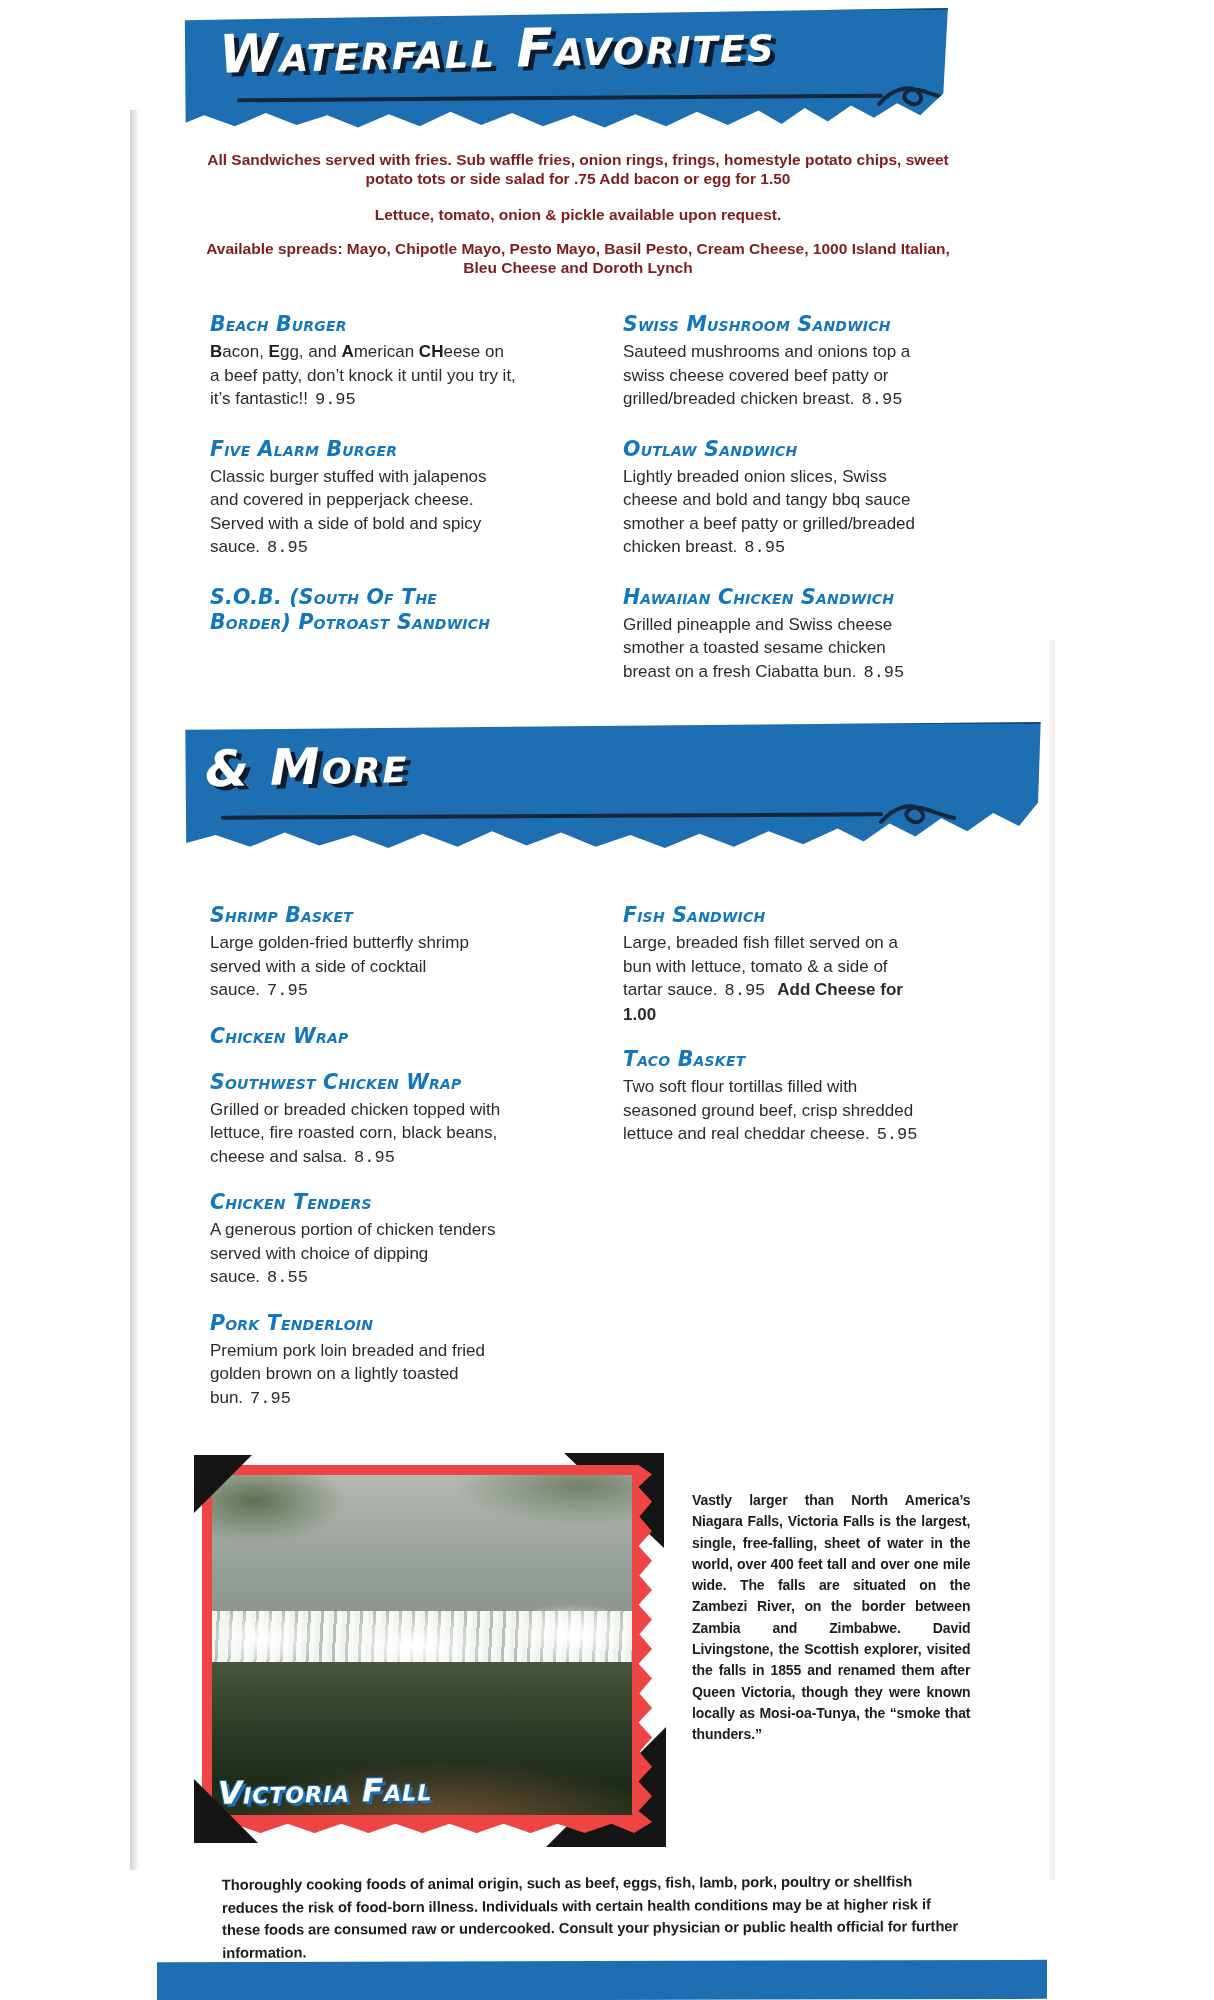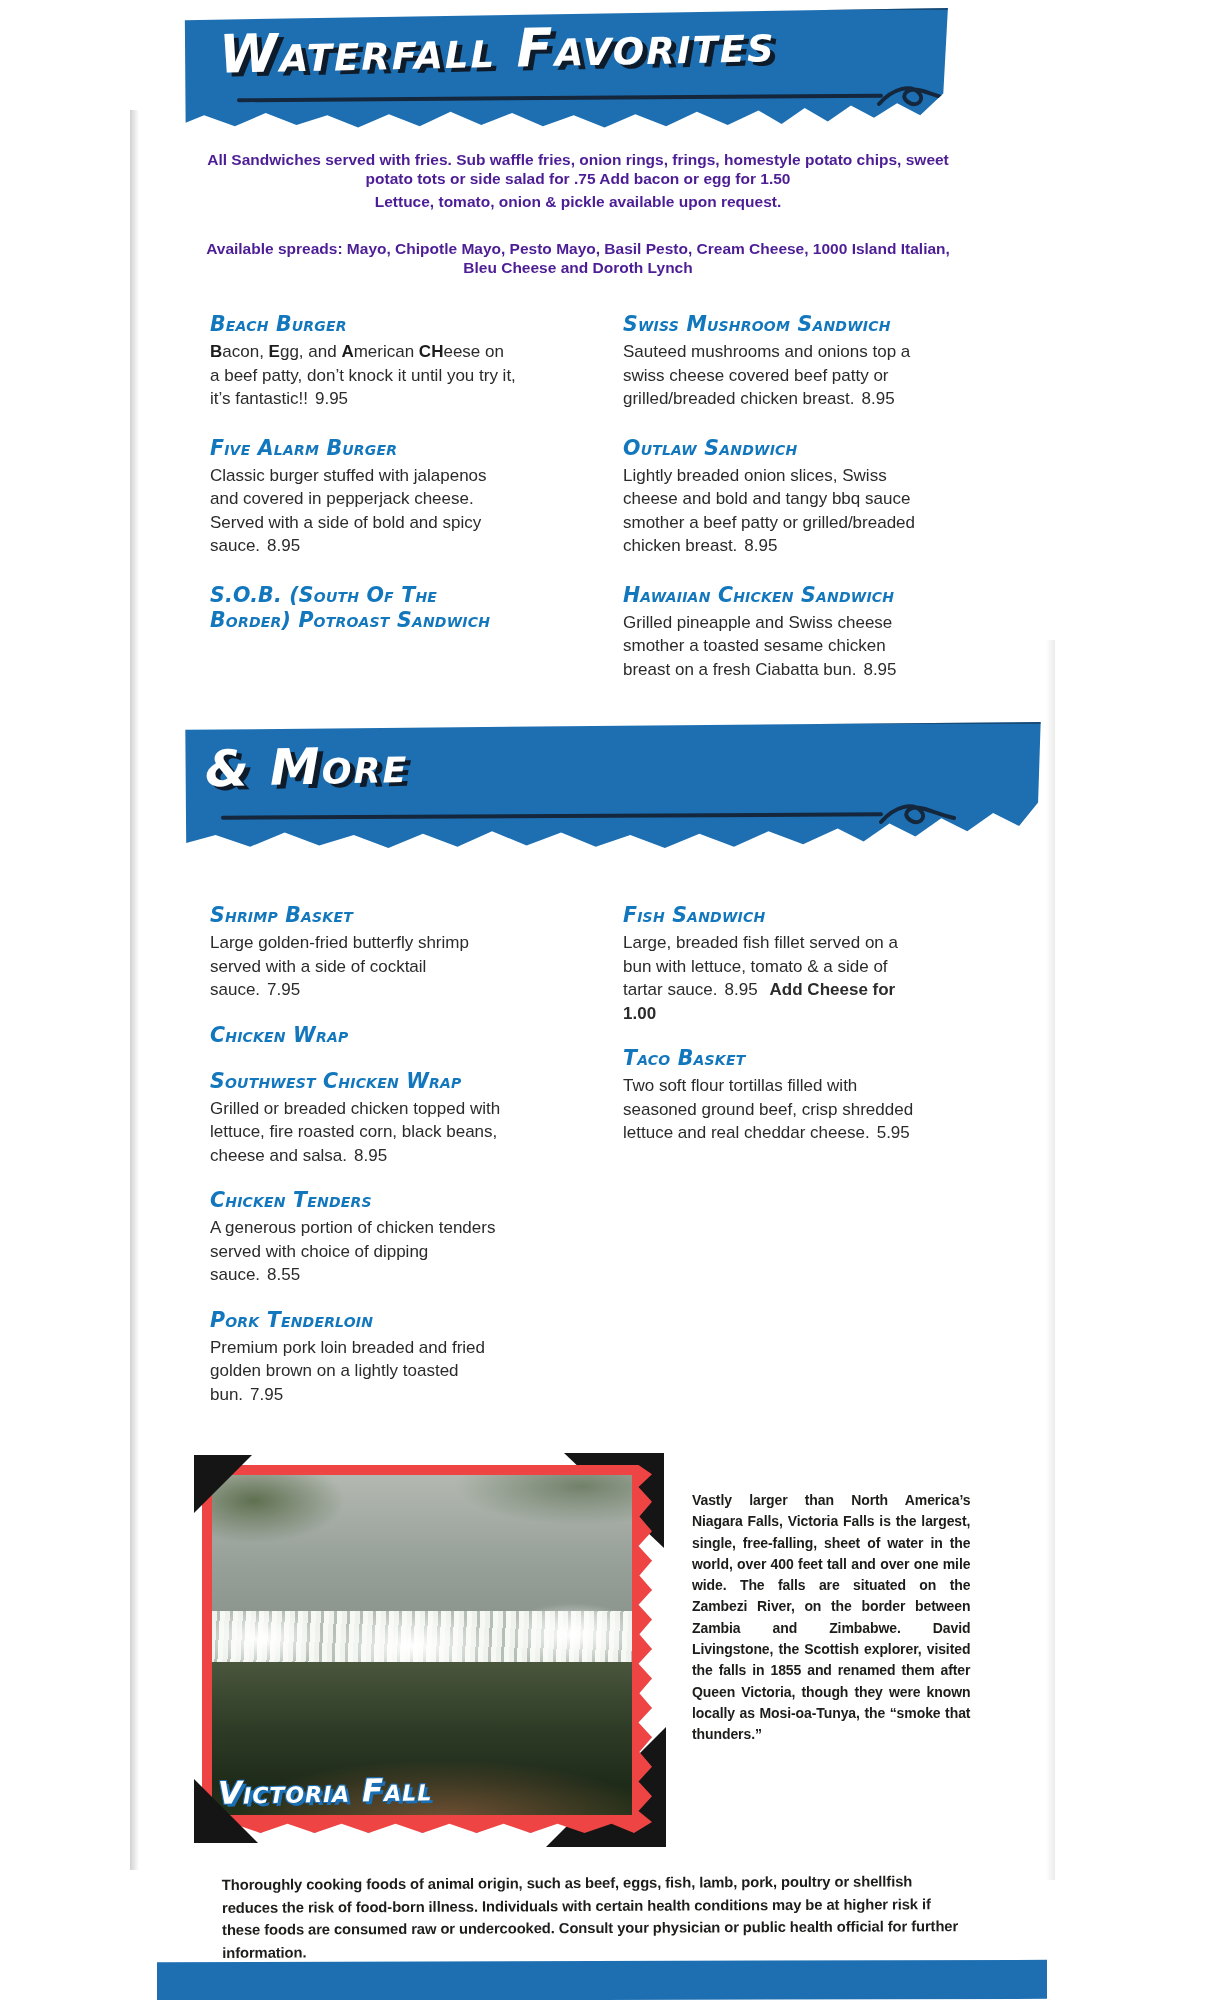--- a/index.html
+++ b/index.html
@@ -29,35 +29,35 @@
   #banner2 .banner-title{left:24px;top:20px;font-size:50px;}
   .banner-rule{position:absolute;height:4px;background:var(--rule-navy,#14273c);border-radius:2px;}
   #banner1 .banner-rule{left:56px;top:88px;width:646px;transform:rotate(-0.4deg);}
   #banner2 .banner-rule{left:40px;top:92px;width:662px;transform:rotate(-0.3deg);}
   .knot{position:absolute;width:78px;height:40px;}
   #banner1 .knot{left:696px;top:72px;}
   #banner2 .knot{left:698px;top:76px;}
 
   
   .intro{position:absolute;left:197px;width:762px;margin:0;text-align:center;
-    font-weight:bold;color:#4c1d95;font-size:15.5px;line-height:19px;}
-  #intro1{top:150px;} #intro2{top:192px;} #intro3{top:239px;}
+    font-weight:bold;color:#7f1d1d;font-size:15.5px;line-height:19px;}
+  #intro1{top:150px;} #intro2{top:205px;} #intro3{top:239px;}
 
   
   .menu-col{position:absolute;width:306px;}
   #m1-left{left:210px;top:312px;} #m1-right{left:623px;top:312px;}
   #m2-left{left:210px;top:903px;} #m2-right{left:623px;top:903px;}
   .menu-item{margin:0 0 25px 0;}
   .sec2 .menu-item{margin-bottom:21px;}
   .item-head{margin:0 0 3px 0;font-family:"DejaVu Sans",sans-serif;font-style:italic;
     font-weight:bold;font-variant:small-caps;font-size:20.5px;line-height:25px;
     color:var(--heading-blue,#1377bd);letter-spacing:.2px;}
   .item-desc{margin:0;font-size:17px;line-height:23.5px;color:#2b2b2b;}
   .item-desc b{color:#1c1c1c;}
-  .price{margin-left:7px;}
+  .price{margin-left:7px;font-family:Liberation Mono, monospace;}
   .extra{margin-left:12px;font-weight:bold;}
 
   
   #photo{position:absolute;left:202px;top:1465px;width:450px;height:368px;}
   .corner{position:absolute;background:#151515;}
   #corner-tl{left:-8px;top:-10px;width:58px;height:58px;z-index:3;
     clip-path:polygon(0 0,100% 0,0 100%);}
   #corner-tr{right:-12px;top:-12px;width:100px;height:95px;z-index:0;
     clip-path:polygon(0 0,100% 0,100% 100%);}
   #corner-bl{left:-8px;bottom:-10px;width:64px;height:64px;z-index:3;

